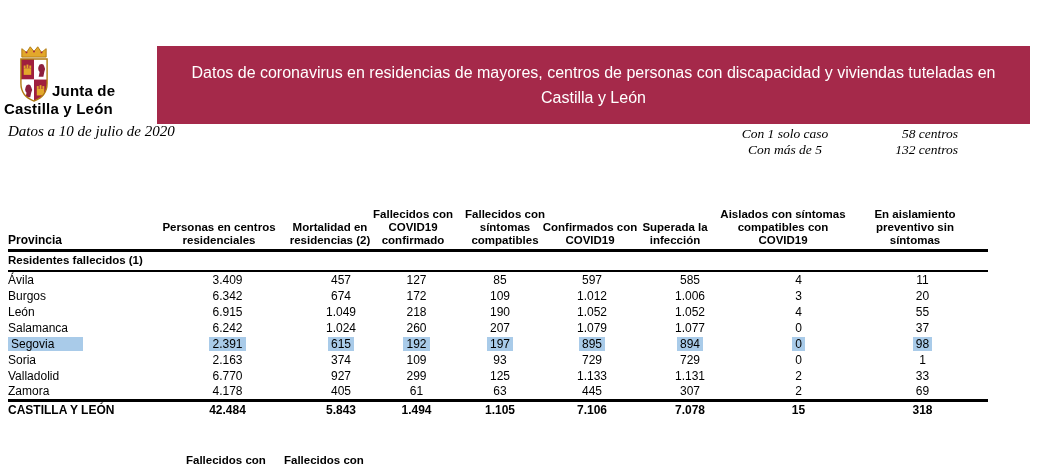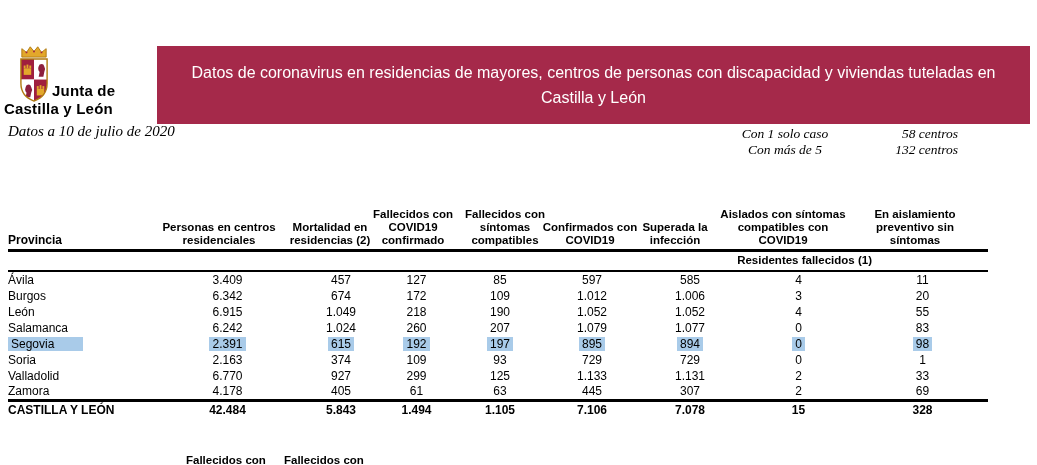--- a/index.html
+++ b/index.html
@@ -56,21 +56,21 @@
   .colh {
     position: absolute; bottom: 2px;
     font-weight: bold; font-size: 11.5px; line-height: 13px;
     text-align: center;
   }
   .colh.prov { left: 8px; text-align: left; font-size: 12px; }
   .line { position: absolute; left: 8px; width: 980px; background: #000; }
   .line-thick { top: 249px; height: 3px; }
   .section-header {
     position: absolute; left: 8px; top: 254px; width: 864px;
-    text-align: right; font-weight: bold; font-size: 11.5px;
+    text-align: left; font-weight: bold; font-size: 11.5px;
   }
   .line-thin { top: 270px; height: 2px; }
 
   
   table.data {
     position: absolute; left: 8px; top: 272px; width: 980px;
     border-collapse: collapse; table-layout: fixed;
     font-size: 12px;
   }
   table.data td { text-align: center; height: 16px; padding: 0; line-height: 15px; white-space: nowrap; }
@@ -209,21 +209,21 @@
       </tr>
       <tr>
         <td class="prov"><span class="cell">Salamanca</span></td>
         <td><span class="cell">6.242</span></td>
         <td><span class="cell">1.024</span></td>
         <td><span class="cell">260</span></td>
         <td><span class="cell">207</span></td>
         <td><span class="cell">1.079</span></td>
         <td><span class="cell">1.077</span></td>
         <td><span class="cell">0</span></td>
-        <td><span class="cell">83</span></td>
+        <td><span class="cell">37</span></td>
       </tr>
       <tr class="hl">
         <td class="prov"><span class="cell">Segovia</span></td>
         <td><span class="cell">2.391</span></td>
         <td><span class="cell">615</span></td>
         <td><span class="cell">192</span></td>
         <td><span class="cell">197</span></td>
         <td><span class="cell">895</span></td>
         <td><span class="cell">894</span></td>
         <td><span class="cell">0</span></td>
@@ -264,21 +264,21 @@
       </tr>
       <tr class="total">
         <td class="prov"><span class="cell">CASTILLA Y LEÓN</span></td>
         <td><span class="cell">42.484</span></td>
         <td><span class="cell">5.843</span></td>
         <td><span class="cell">1.494</span></td>
         <td><span class="cell">1.105</span></td>
         <td><span class="cell">7.106</span></td>
         <td><span class="cell">7.078</span></td>
         <td><span class="cell">15</span></td>
-        <td><span class="cell">328</span></td>
+        <td><span class="cell">318</span></td>
       </tr>
     </tbody>
   </table>
 
   <div class="bottom-partial bp1">Fallecidos con</div>
   <div class="bottom-partial bp2">Fallecidos con</div>
 
 </div>
 
 </body></html>

